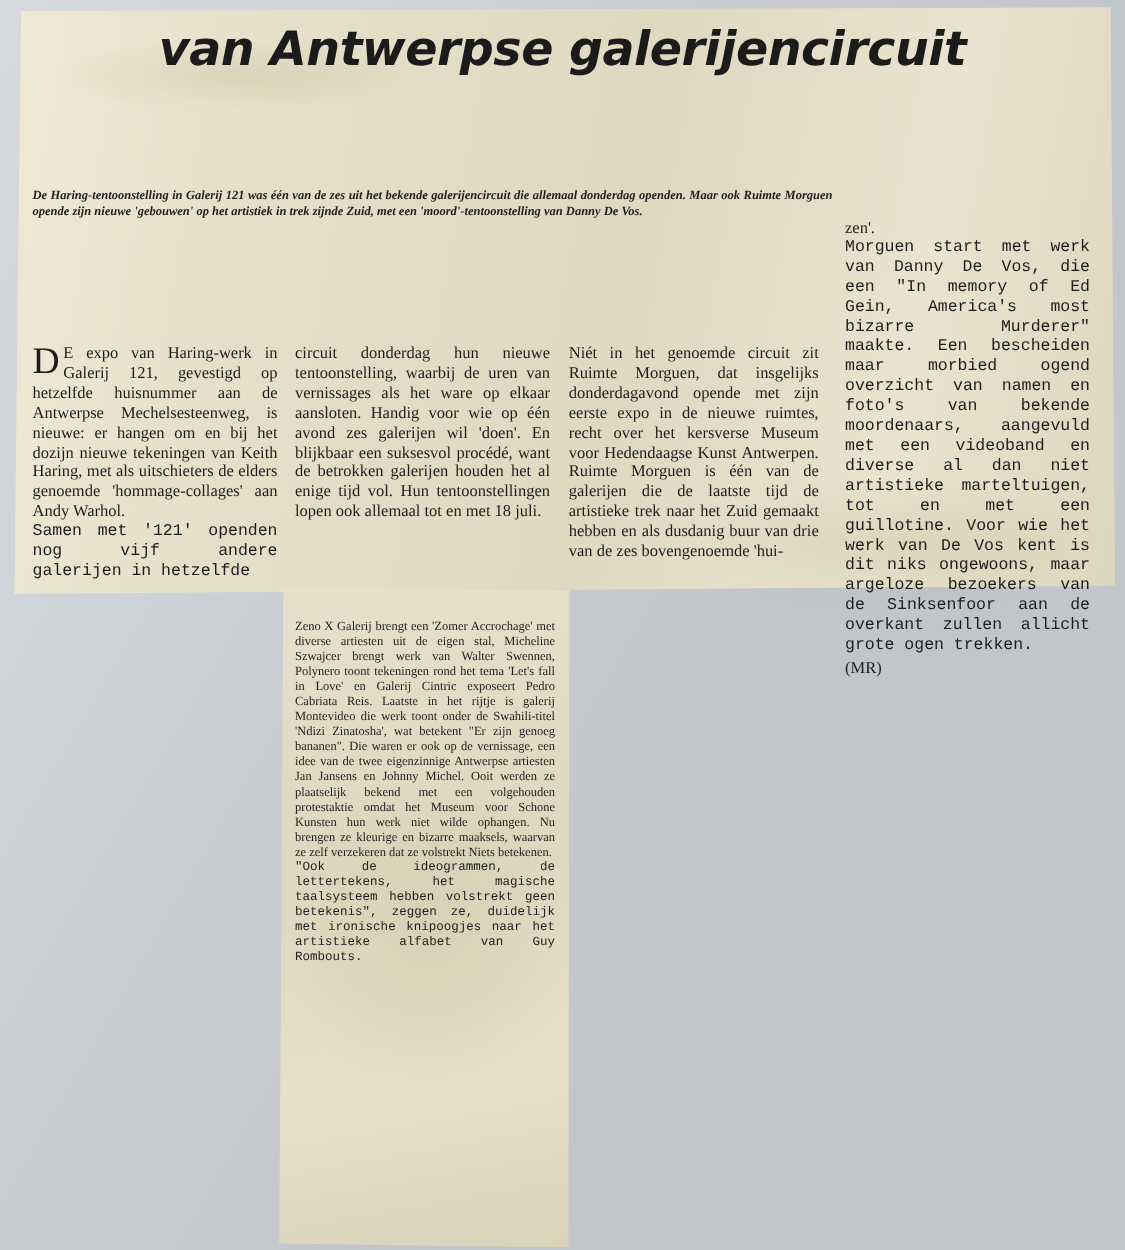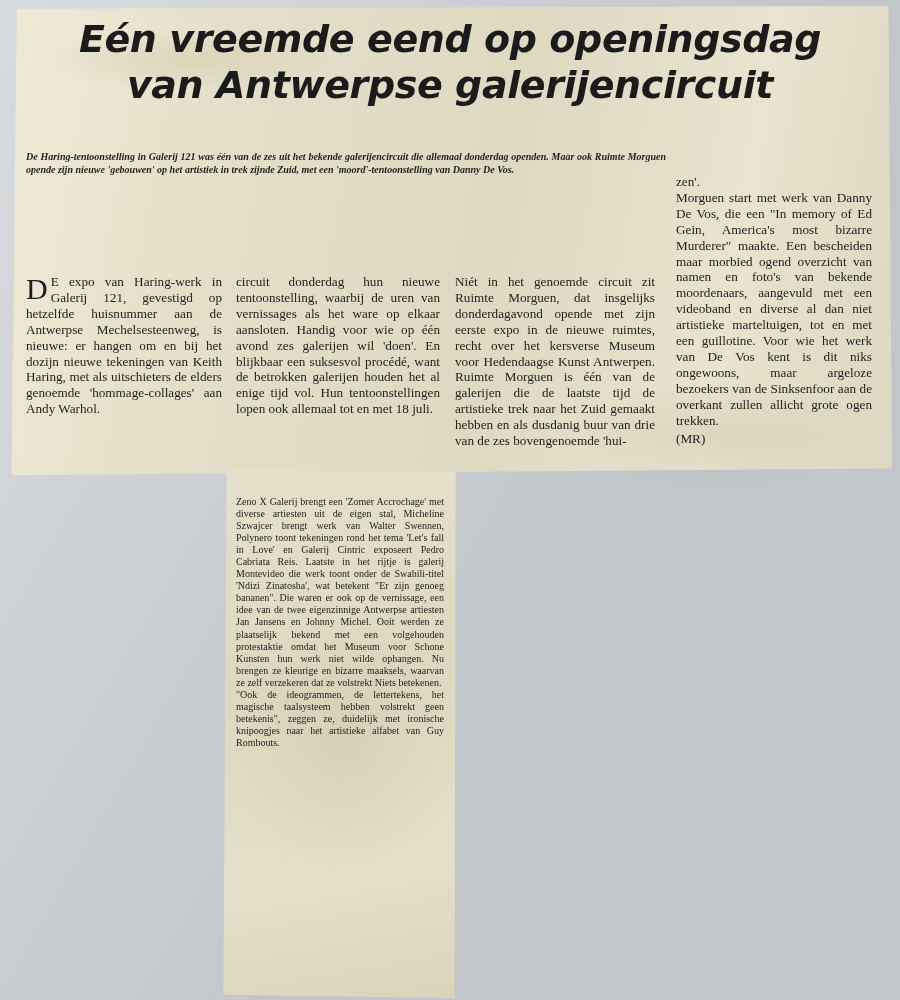--- a/index.html
+++ b/index.html
@@ -94,21 +94,21 @@
   .col {
     position: absolute;
     font-size: 13.2px;
     line-height: 1.205;
     color: #1d1d1d;
     text-align: justify;
     -webkit-hyphens: auto;
     hyphens: auto;
   }
   .col p { margin: 12px 0 0 0; }
-  .col p + p { margin-top: 0px; }
+  .col p + p { margin-top: 0px; font-family: Liberation Mono, monospace; }
 
   #col1 { left: 26px;  top: 262px; width: 196px; }
   #col2 { left: 236px; top: 262px; width: 204px; }
   #col3 { left: 455px; top: 262px; width: 200px; }
   #col4 { left: 676px; top: 162px; width: 196px; }
 
   #col2b { left: 236px; top: 484px; width: 208px; font-size: 10px; line-height: 1.205; }
 
   
   .dropcap::first-letter {
@@ -132,28 +132,28 @@
 <div id="page">
 
   <div class="clip" id="clip-top"></div>
   <div class="clip" id="clip-bottom"></div>
 
   <div class="blotch" style="left:40px; top:30px; width:300px; height:60px; background:radial-gradient(ellipse at center, rgba(170,150,100,0.18), rgba(170,150,100,0) 70%);"></div>
   <div class="blotch" style="left:560px; top:380px; width:320px; height:110px; background:radial-gradient(ellipse at center, rgba(160,140,95,0.16), rgba(160,140,95,0) 70%);"></div>
   <div class="blotch" style="left:230px; top:620px; width:230px; height:260px; background:radial-gradient(ellipse at center, rgba(160,140,95,0.13), rgba(160,140,95,0) 72%);"></div>
 
   <div class="headline">
-    <span class="l1">Eén vreemde eend op openingsdag</span>
     <span class="l2">van Antwerpse galerijencircuit</span>
   </div>
 
   <div class="standfirst">De Haring-tentoonstelling in Galerij 121 was één van de zes uit het bekende galerijencircuit die allemaal donderdag openden. Maar ook Ruimte Morguen opende zijn nieuwe 'gebouwen' op het artistiek in trek zijnde Zuid, met een 'moord'-tentoonstelling van Danny De Vos.</div>
 
   <div class="col" id="col1">
     <p class="dropcap">DE expo van Haring-werk in Galerij 121, gevestigd op hetzelfde huisnummer aan de Antwerpse Mechelsesteenweg, is nieuwe: er hangen om en bij het dozijn nieuwe tekeningen van Keith Haring, met als uitschieters de elders genoemde 'hommage-collages' aan Andy Warhol.</p>
+    <p>Samen met '121' openden nog vijf andere galerijen in hetzelfde</p>
   </div>
 
   <div class="col" id="col2">
     <p>circuit donderdag hun nieuwe tentoonstelling, waarbij de uren van vernissages als het ware op elkaar aansloten. Handig voor wie op één avond zes galerijen wil 'doen'. En blijkbaar een suksesvol procédé, want de betrokken galerijen houden het al enige tijd vol. Hun tentoonstellingen lopen ook allemaal tot en met 18 juli.</p>
   </div>
 
   <div class="col" id="col2b">
     <p>Zeno X Galerij brengt een 'Zomer Accrochage' met diverse artiesten uit de eigen stal, Micheline Szwajcer brengt werk van Walter Swennen, Polynero toont tekeningen rond het tema 'Let's fall in Love' en Galerij Cintric exposeert Pedro Cabriata Reis. Laatste in het rijtje is galerij Montevideo die werk toont onder de Swahili-titel 'Ndizi Zinatosha', wat betekent "Er zijn genoeg bananen". Die waren er ook op de vernissage, een idee van de twee eigenzinnige Antwerpse artiesten Jan Jansens en Johnny Michel. Ooit werden ze plaatselijk bekend met een volgehouden protestaktie omdat het Museum voor Schone Kunsten hun werk niet wilde ophangen. Nu brengen ze kleurige en bizarre maaksels, waarvan ze zelf verzekeren dat ze volstrekt Niets betekenen.</p>
     <p>"Ook de ideogrammen, de lettertekens, het magische taalsysteem hebben volstrekt geen betekenis", zeggen ze, duidelijk met ironische knipoogjes naar het artistieke alfabet van Guy Rombouts.</p>
   </div>

